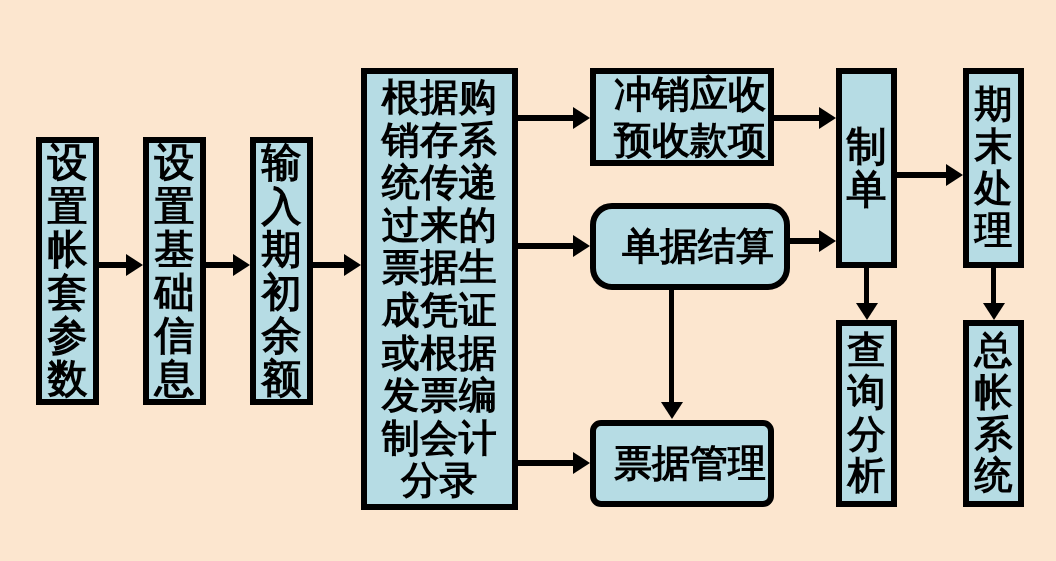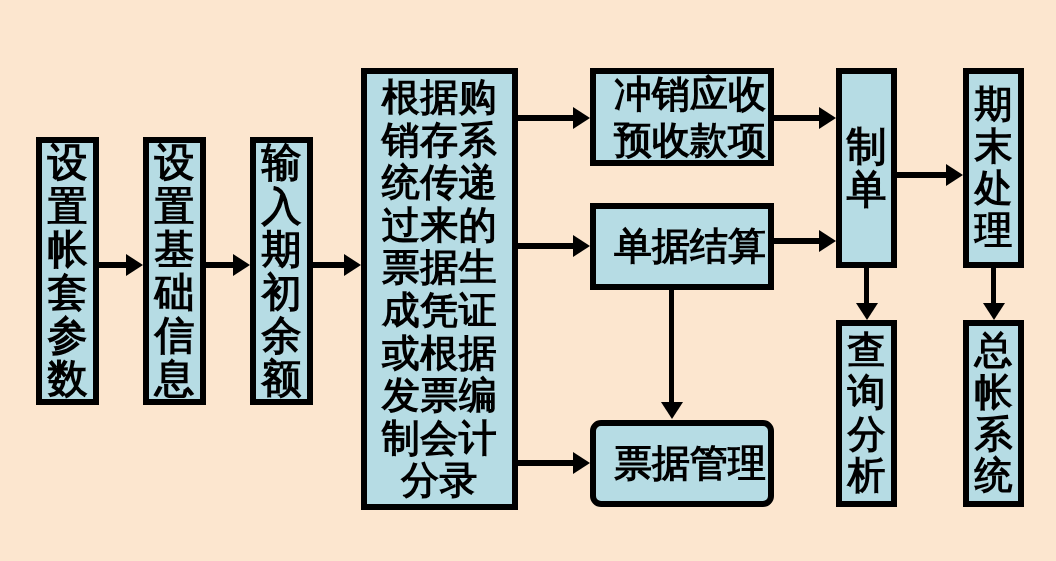--- a/index.html
+++ b/index.html
@@ -126,21 +126,21 @@
 发票编
 制会计
 分录</span>
   </div>
 
   <div class="node wide" style="left:590px; top:68px; width:184px; height:98px;">
     <span class="txt">冲销应收
 预收款项</span>
   </div>
 
-  <div class="node wide" style="left:590px; top:203px; width:184px; height:87px;">
+  <div class="node wide" style="left:590px; top:203px; width:200px; height:87px;border-radius:22px;">
     <span class="txt">单据结算</span>
   </div>
 
   <div class="node wide" style="left:590px; top:420px; width:184px; height:87px;border-radius:11px;">
     <span class="txt">票据管理</span>
   </div>
 
   <div class="node vert" style="left:836px; top:68px; width:61px; height:200px;">
     <span class="txt">制
 单</span>

